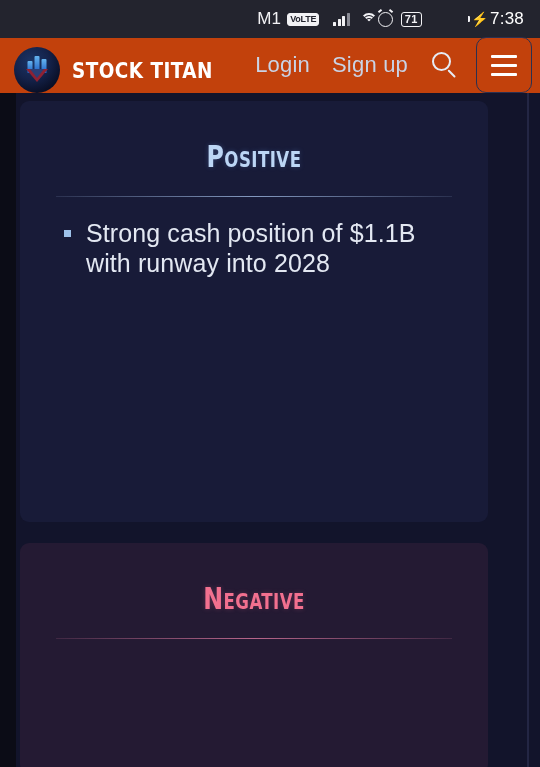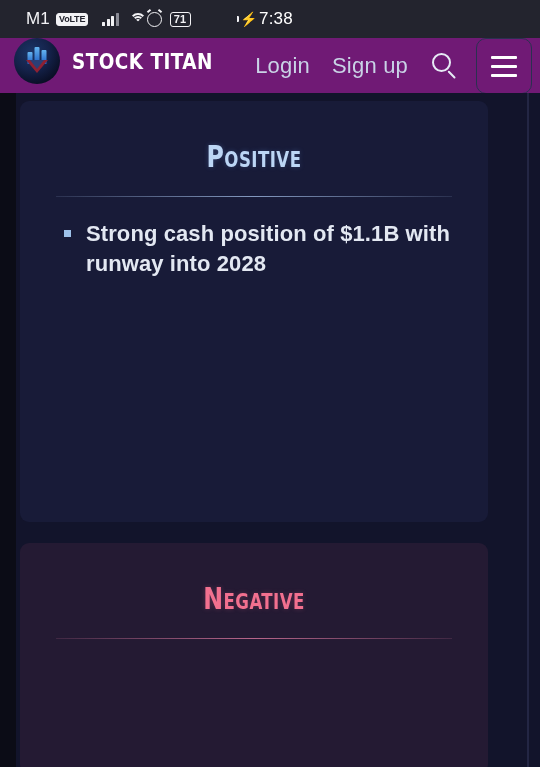--- a/index.html
+++ b/index.html
@@ -9,21 +9,21 @@
     font-family:"Liberation Sans", sans-serif;
     overflow:hidden;
   }
 
   #screen { position:relative; width:540px; height:767px; background:#0d0e1a; overflow:hidden; }
 
   
   .statusbar {
     position:absolute; top:0; left:0; width:540px; height:38px;
     background:#23242e;
-    display:flex; align-items:center; justify-content:flex-start;
+    display:flex; align-items:center; justify-content:flex-end;
     padding:0 16px 0 26px;
     color:#ffffff;
   }
   .sb-left, .sb-right { display:flex; align-items:center; }
   .sb-carrier { font-size:17px; letter-spacing:.2px; color:#f2f2f5; }
   .volte-badge {
     margin-left:6px;
     border:1.5px solid #f2f2f5; border-radius:3px;
     background:#f2f2f5; color:#23242e;
     font-size:9px; font-weight:bold; letter-spacing:-.2px;
@@ -52,22 +52,22 @@
     font-size:11px; font-weight:bold; color:#f2f2f5;
     padding:0 3px; line-height:13px; letter-spacing:.3px;
   }
   .bat-tip { width:2px; height:6px; background:#f2f2f5; border-radius:0 1px 1px 0; margin-left:1px; }
   .bolt { font-size:14px; color:#f2f2f5; margin:0 1px 0 2px; line-height:1; }
   .sb-time { font-size:17px; color:#ffffff; letter-spacing:.2px; }
 
   
   .navbar {
     position:absolute; top:38px; left:0; width:540px; height:55px;
-    background:#701a75;
-    display:flex; align-items:flex-start; padding-left:14px; padding-right:8px;
+    background:#c2410c;
+    display:flex; align-items:flex-end; padding-left:14px; padding-right:8px;
   }
   .brand { display:flex; align-items:center; }
   .logo {
     width:46px; height:46px; border-radius:50%;
     background:radial-gradient(circle at 38% 32%, #1b3566 0%, #14224a 42%, #0a0f26 75%, #070a18 100%);
     position:relative; overflow:hidden; flex:none;
   }
   .logo .bars { position:absolute; left:50%; top:9px; transform:translateX(-50%);
                 display:flex; align-items:flex-end; gap:2px; height:17px; }
   .logo .bars i { display:block; width:5px; border-radius:1px 1px 0 0;
@@ -126,21 +126,21 @@
   .title-positive { color:#bcd6f5; font-size:30px; padding-top:38px; text-shadow:0 0 6px rgba(120,170,255,.25); }
   .title-negative { color:#f2708f; font-size:30px; padding-top:38px; text-shadow:0 0 6px rgba(240,110,150,.25); }
 
   .divider { height:1px; margin:22px 36px 0 36px; }
   .divider-positive { background:linear-gradient(90deg, rgba(150,175,215,.15), rgba(150,175,215,.85), rgba(150,175,215,.15)); }
   .divider-negative { background:linear-gradient(90deg, rgba(220,120,160,.15), rgba(220,120,160,.8), rgba(220,120,160,.15)); }
 
   ul.bullets { list-style:none; margin:22px 28px 0 44px; padding:0; }
   ul.bullets li {
     position:relative; padding-left:22px; margin-bottom:2px;
-    color:#e3e8f2; font-size:22px; line-height:29.5px; letter-spacing:.1px;font-weight:bold;
+    color:#e3e8f2; font-size:25px; line-height:29.5px; letter-spacing:.1px;
   }
   ul.bullets li:before {
     content:""; position:absolute; left:0; top:11px; width:7px; height:7px;
   }
   .card-positive ul.bullets li:before { background:#9ec2ea; }
   .card-negative ul.bullets li:before { background:#e8718f; }
   .card-negative ul.bullets { margin-top:22px; }
   .card-negative ul.bullets li { line-height:29.5px; margin-bottom:0.5px; }
 </style>
 </head>

